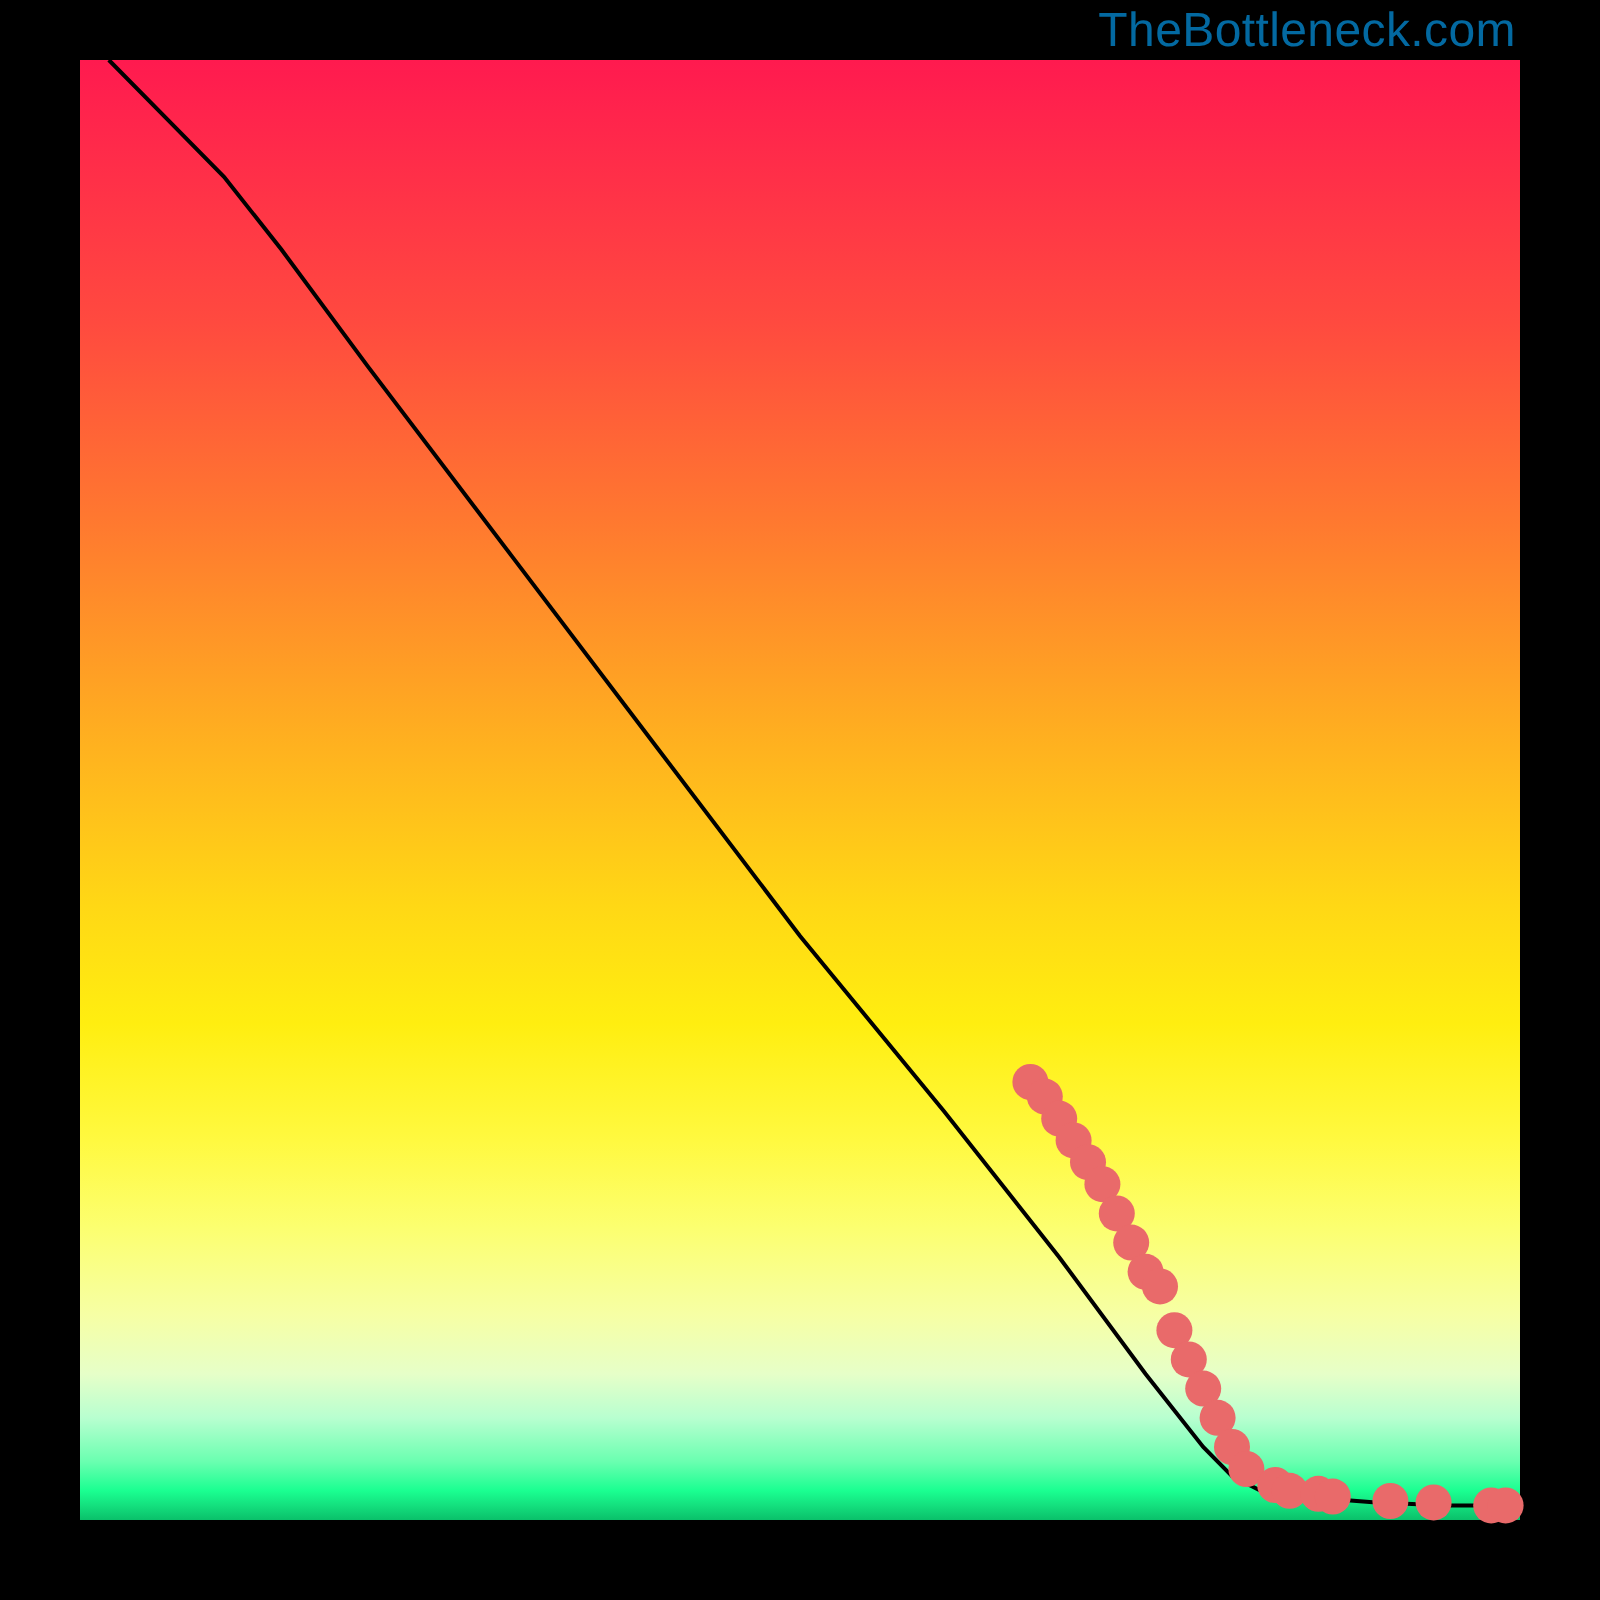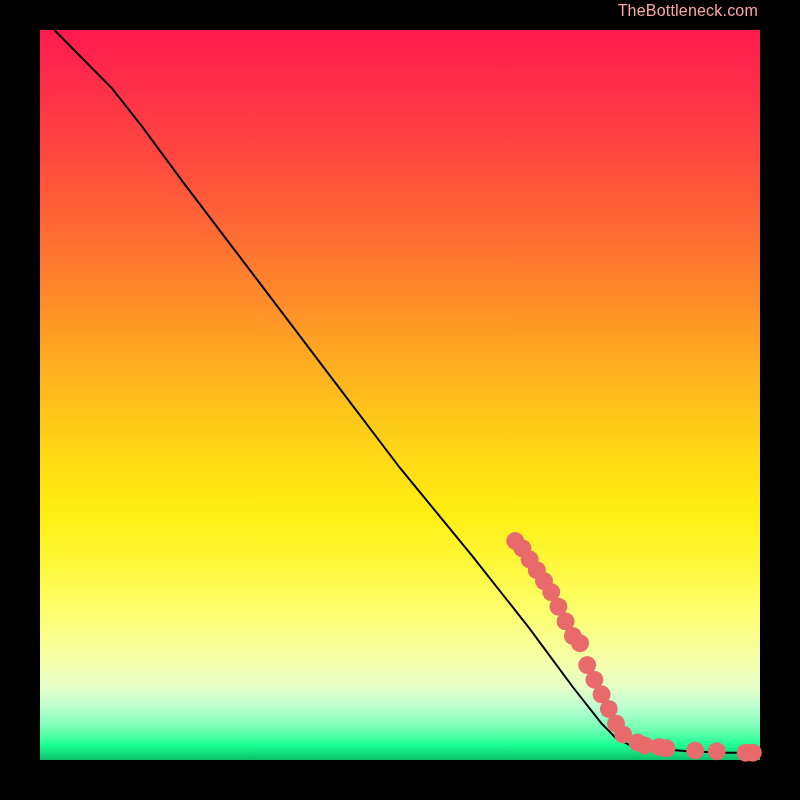--- a/index.html
+++ b/index.html
@@ -50,22 +50,22 @@
     left: 0;
     top: 0;
     width: 720px;
     height: 730px;
     overflow: visible;
   }
   .watermark {
     position: absolute;
     top: 2px;
     right: 42px;
-    color: #fca5a5;
-    font-size: 16px;
+    color: #0369a1;
+    font-size: 24px;
     font-weight: 500;
     letter-spacing: 0.2px;
   }
 </style>
 </head>
 <body>
 
 <div class="frame">
   <div class="watermark">TheBottleneck.com</div>
   <div class="plot">

